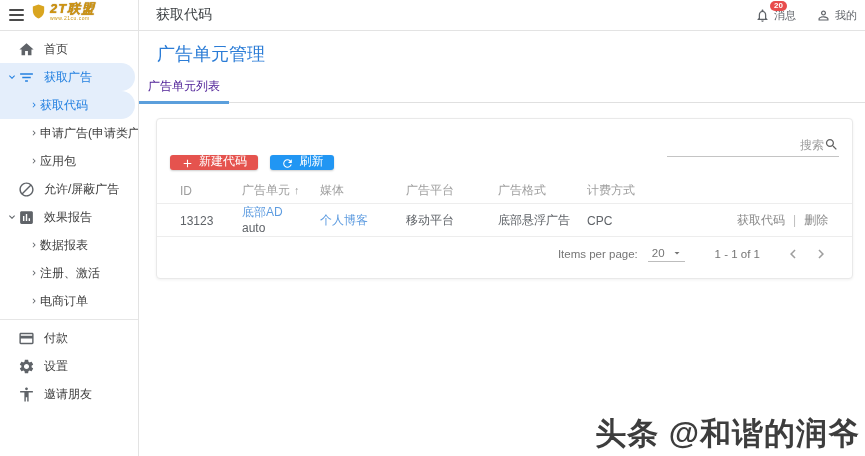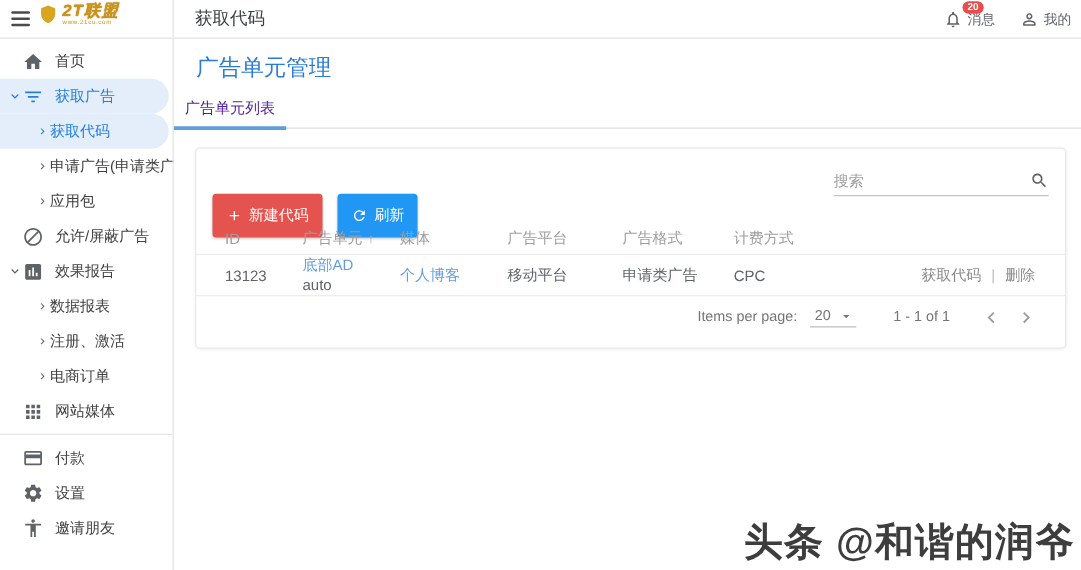--- a/index.html
+++ b/index.html
@@ -58,30 +58,30 @@
     border-bottom:1px solid #e0e0e0; }
   .tab { position:absolute; left:0; top:0; width:90px; height:33px; display:flex;
     align-items:center; justify-content:center; font-size:12px; color:#4c1d95; cursor:pointer; }
   .tab-indicator { position:absolute; left:0; bottom:-1px; width:90px; height:3px; background:#5b9fdc; }
 
   
   .card { position:absolute; left:17px; right:12px; top:87px; height:161px;
     border:1px solid #e9e9e9; border-radius:4px; background:#fff;
     box-shadow:0 1px 3px rgba(0,0,0,.06); }
   .toolbar { position:absolute; top:12px; left:13px; right:13px; height:28px; }
-  .btn { display:inline-flex; align-items:center; gap:5px; height:35px; padding:0 11px;
+  .btn { display:inline-flex; align-items:flex-end; gap:5px; height:15px; padding:0 11px;
     border:none; border-radius:3px; color:#fff; font-size:12px; cursor:pointer;
     font-family:"Liberation Sans",sans-serif; box-shadow:0 1px 2px rgba(0,0,0,.2); }
   .btn svg { width:13px; height:13px; }
   .btn-red { background:#e5534e; }
   .btn-blue { background:#2196f3; margin-left:8px;margin-top:24px; }
   .searchbox { position:absolute; right:0; top:2px; width:172px; height:24px;
     border-bottom:1px solid #c4c4c4; display:flex; align-items:center; }
   .searchbox input { flex:1; border:none; outline:none; font-size:12px; color:#ec4899;
-    background:transparent; font-family:"Liberation Sans",sans-serif; }
+    background:transparent; font-family:"Liberation Sans",sans-serif;text-align:right; }
   .searchbox input::placeholder { color:#9e9e9e; }
   .searchbox svg { width:15px; height:15px; color:#616161; flex:0 0 auto; cursor:pointer; }
 
   .t-grid { display:grid; grid-template-columns:62px 78px 86px 92px 89px 150px 1fr;
     padding-left:23px; align-items:center; }
   .thead { position:absolute; top:59px; left:0; right:0; height:26px;
     font-size:12px; color:#9e9e9e; border-bottom:1px solid #ededed; }
   .thead .sort { font-size:11px; margin-left:4px; color:#9e9e9e; }
   .trow { position:absolute; top:86px; left:0; right:0; height:32px;
     font-size:12px; color:#5f6368; border-bottom:1px solid #ededed; }
@@ -223,28 +223,20 @@
     <span class="lbl">注册、激活</span>
   </div>
 
   <div class="side-item sub">
     <svg class="s-chev" viewBox="0 0 24 24" fill="currentColor">
         <path d="M10 6 8.59 7.41 13.17 12l-4.58 4.59L10 18l6-6z"></path>
       </svg>
     <span class="lbl">电商订单</span>
   </div>
 
-  <div class="side-item">
-    <span class="iconbox">
-        <svg viewBox="0 0 24 24" fill="currentColor">
-          <path d="M4 8h4V4H4v4zm6 12h4v-4h-4v4zm-6 0h4v-4H4v4zm0-6h4v-4H4v4zm6 0h4v-4h-4v4zm6-10v4h4V4h-4zm-6 4h4V4h-4v4zm6 6h4v-4h-4v4zm0 6h4v-4h-4v4z"></path>
-        </svg>
-      </span>
-    <span class="lbl">网站媒体</span>
-  </div>
 
   <div class="side-divider"></div>
 
   <div class="side-item">
     <span class="iconbox">
         <svg viewBox="0 0 24 24" fill="currentColor">
           <path d="M20 4H4c-1.11 0-1.99.89-1.99 2L2 18c0 1.11.89 2 2 2h16c1.11 0 2-.89 2-2V6c0-1.11-.89-2-2-2zm0 14H4v-6h16v6zm0-10H4V6h16v2z"></path>
         </svg>
       </span>
     <span class="lbl">付款</span>
@@ -316,21 +308,21 @@
     </div>
 
     <div class="trow t-grid">
       <div>13123</div>
       <div class="cell-2line">
         <div class="link">底部AD</div>
         <div>auto</div>
       </div>
       <div class="link">个人博客</div>
       <div>移动平台</div>
-      <div>申请类广告</div>
+      <div>底部悬浮广告</div>
       <div>CPC</div>
       <div class="actions">
         <span class="act">获取代码</span><span class="sep">|</span><span class="act">删除</span>
       </div>
     </div>
 
     <div class="pagination">
       <span>Items per page:</span>
       <span class="ipp-select">
         <span>20</span>

